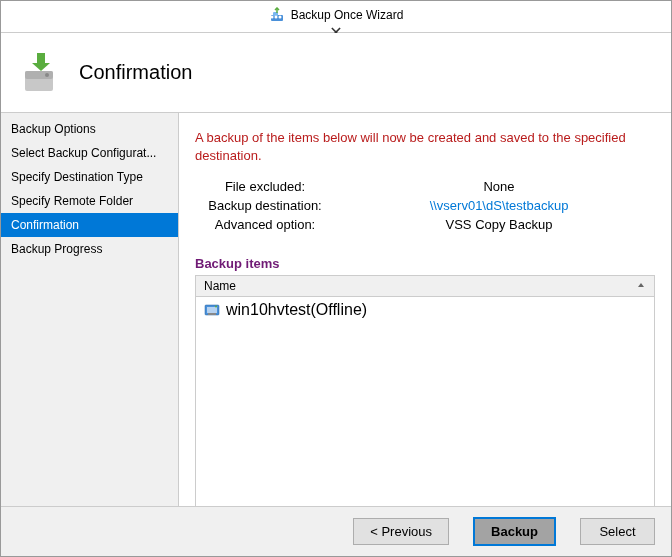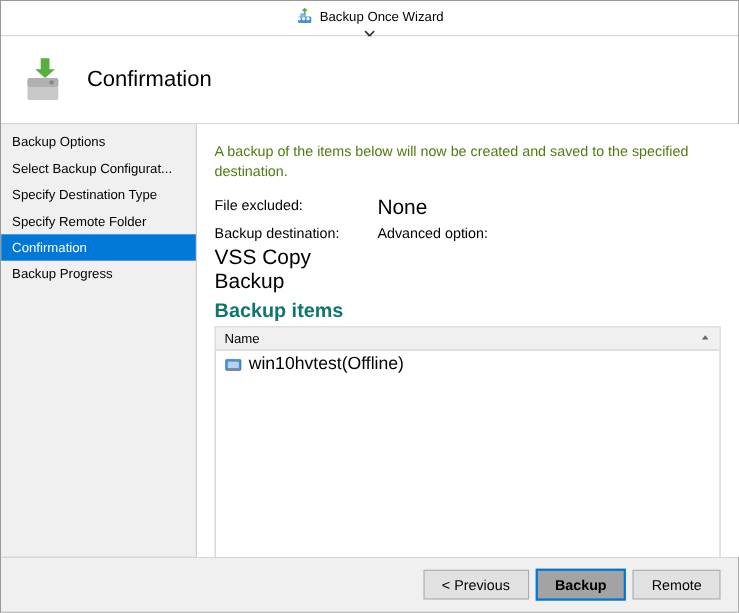--- a/index.html
+++ b/index.html
@@ -94,45 +94,46 @@
       color: #fff;
     }
     .main-content {
       flex: 1;
       padding: 16px;
       background: #fff;
       overflow-y: auto;
     }
     .description-text {
       font-size: 13px;
-      color: #4d7c0f;
+      color: #b91c1c;
       margin-bottom: 14px;
       line-height: 1.4;
     }
     .info-grid {
       display: grid;
       grid-template-columns: 140px auto;
       gap: 4px 8px;
-      margin-bottom: 4px;
+      margin-bottom: 24px;
+      text-align: center;
     }
     .info-label {
       font-size: 13px;
       color: #000;
     }
     .info-value {
-      font-size: 19px;
+      font-size: 13px;
       color: #000;
     }
     .info-value.blue {
       color: #0078d7;
     }
     .backup-items-label {
-      font-size: 18px;
+      font-size: 13px;
       font-weight: 600;
-      color: #0f766e;
+      color: #701a75;
       margin-bottom: 4px;
     }
     .items-table {
       border: 1px solid #ccc;
       width: 100%;
       height: 244px;
       overflow-y: auto;
       background: #fff;
     }
     .items-table-header {
@@ -165,20 +166,21 @@
       align-items: center;
     }
     .btn {
       padding: 5px 16px;
       font-size: 13px;
       border: 1px solid #adadad;
       background: #e1e1e1;
       cursor: pointer;
       min-width: 75px;
       color: #000;
+      margin-left: 18px;
     }
     .btn.primary {
       background: #a3a3a3;
       border: 2px solid #0078d7;
       font-weight: 600;
     }
     .btn:disabled {
       color: #aaa;
       cursor: default;
       background: #e1e1e1;
@@ -232,20 +234,21 @@
     </div>
 
     <div class="main-content">
       <p class="description-text">A backup of the items below will now be created and saved to the specified destination.</p>
 
       <div class="info-grid">
         <span class="info-label">File excluded:</span>
         <span class="info-value">None</span>
 
         <span class="info-label">Backup destination:</span>
+        <span class="info-value blue">\\vserv01\dS\testbackup</span>
 
         <span class="info-label">Advanced option:</span>
         <span class="info-value">VSS Copy Backup</span>
       </div>
 
       <div class="backup-items-label">Backup items</div>
 
       <div class="items-table">
         <div class="items-table-header">
           <span class="items-table-header-name">Name</span>
@@ -262,15 +265,15 @@
           </svg>
           <span>win10hvtest(Offline)</span>
         </div>
       </div>
     </div>
   </div>
 
   <div class="footer">
     <button class="btn">&lt; Previous</button>
     <button class="btn primary">Backup</button>
-    <button class="btn">Remote</button>
+    <button class="btn">Select</button>
   </div>
 </div>
 
 </body></html>

